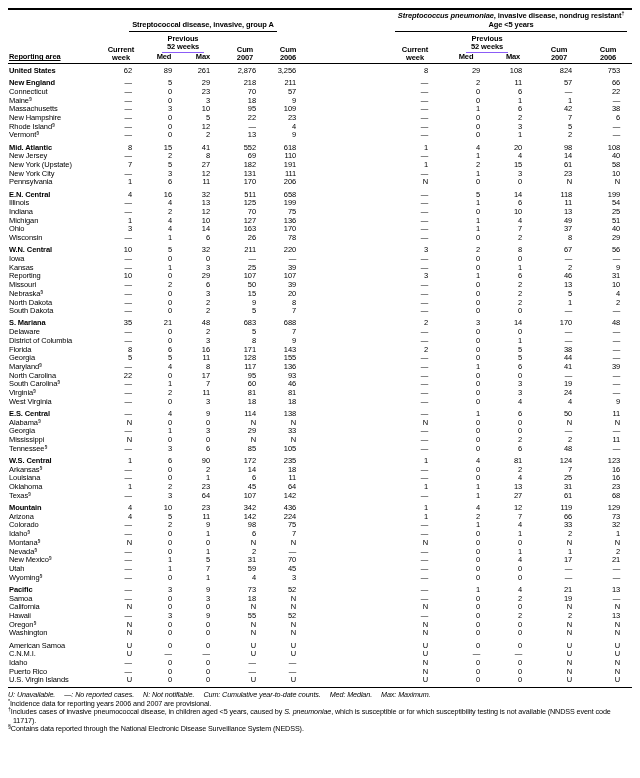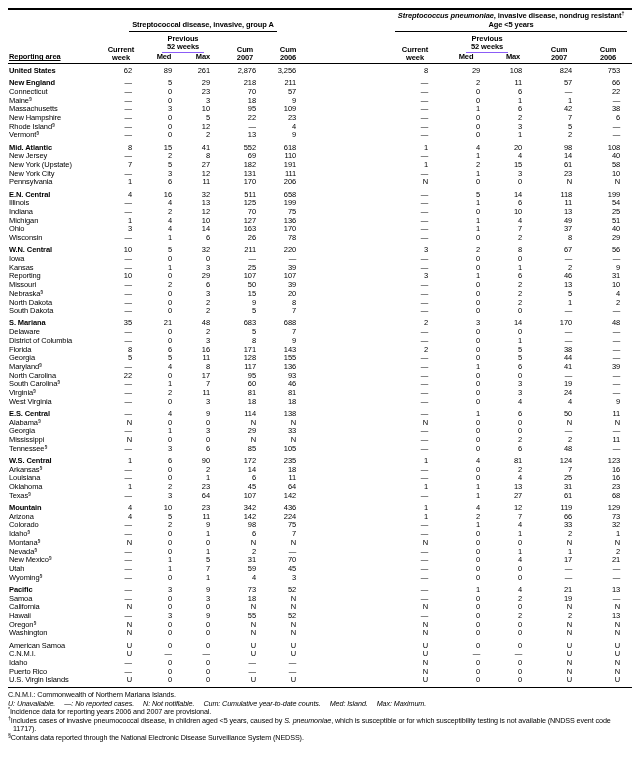--- a/index.html
+++ b/index.html
@@ -1080,20 +1080,19 @@
           <td class="num">U</td>
           <td class="num">0</td>
           <td class="num">0</td>
           <td class="num">U</td>
           <td class="num">U</td>
         </tr>
       </tbody>
   </table>
 
   <div class="footnotes">
-    <div class="fn">C.N.M.I.: Commonwealth of Northern Mariana Islands.</div>
-    <div class="fn" id="legend"><span>U: Unavailable.</span><span>—: No reported cases.</span><span>N: Not notifiable.</span><span>Cum: Cumulative year-to-date counts.</span><span>Med: Island.</span><span>Max: Maximum.</span></div>
+    <div class="fn" id="legend"><span>U: Unavailable.</span><span>—: No reported cases.</span><span>N: Not notifiable.</span><span>Cum: Cumulative year-to-date counts.</span><span>Med: Median.</span><span>Max: Maximum.</span></div>
     <div class="fn hang"><sup>*</sup><span>Incidence data for reporting years 2006 and 2007 are provisional.</span></div>
     <div class="fn hang"><sup>†</sup><span>Includes cases of invasive pneumococcal disease, in children aged &lt;5 years, caused by </span><span class="i">S. pneumoniae</span><span>, which is susceptible or for which susceptibility testing is not available (NNDSS event code 11717).</span></div>
     <div class="fn hang"><sup>§</sup><span>Contains data reported through the National Electronic Disease Surveillance System (NEDSS).</span></div>
   </div>
 
 </div>
 
 </body></html>

